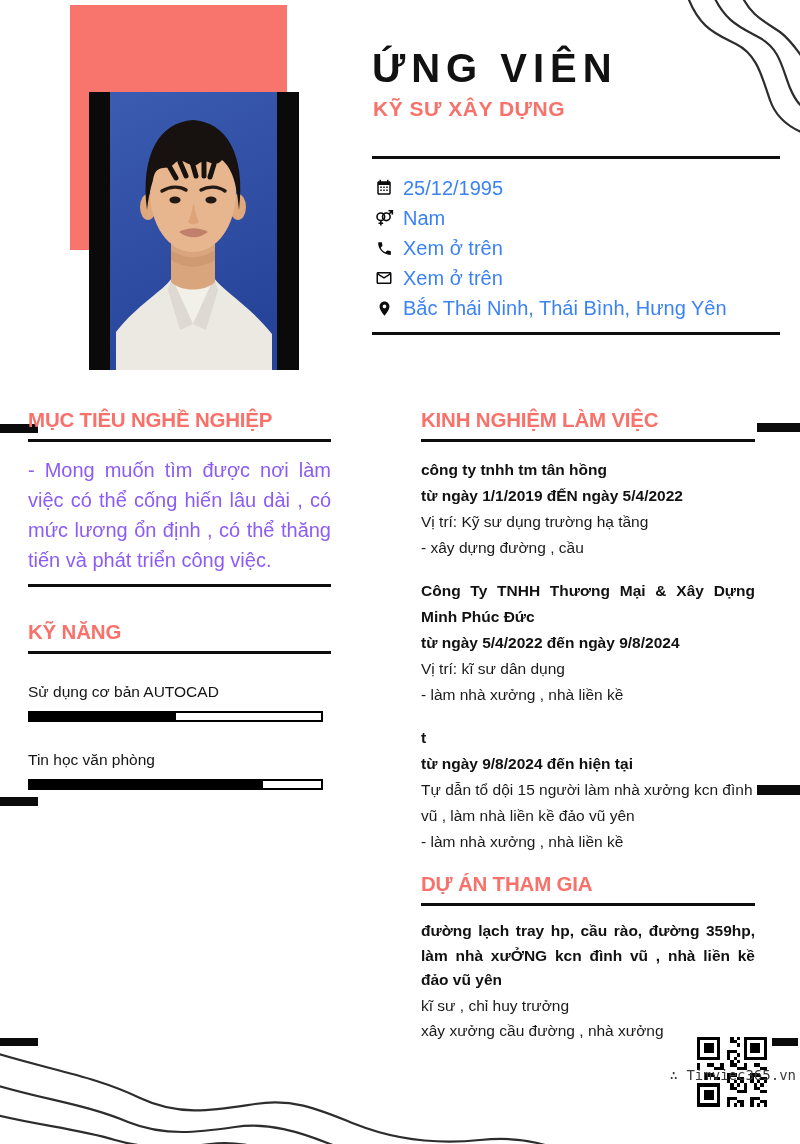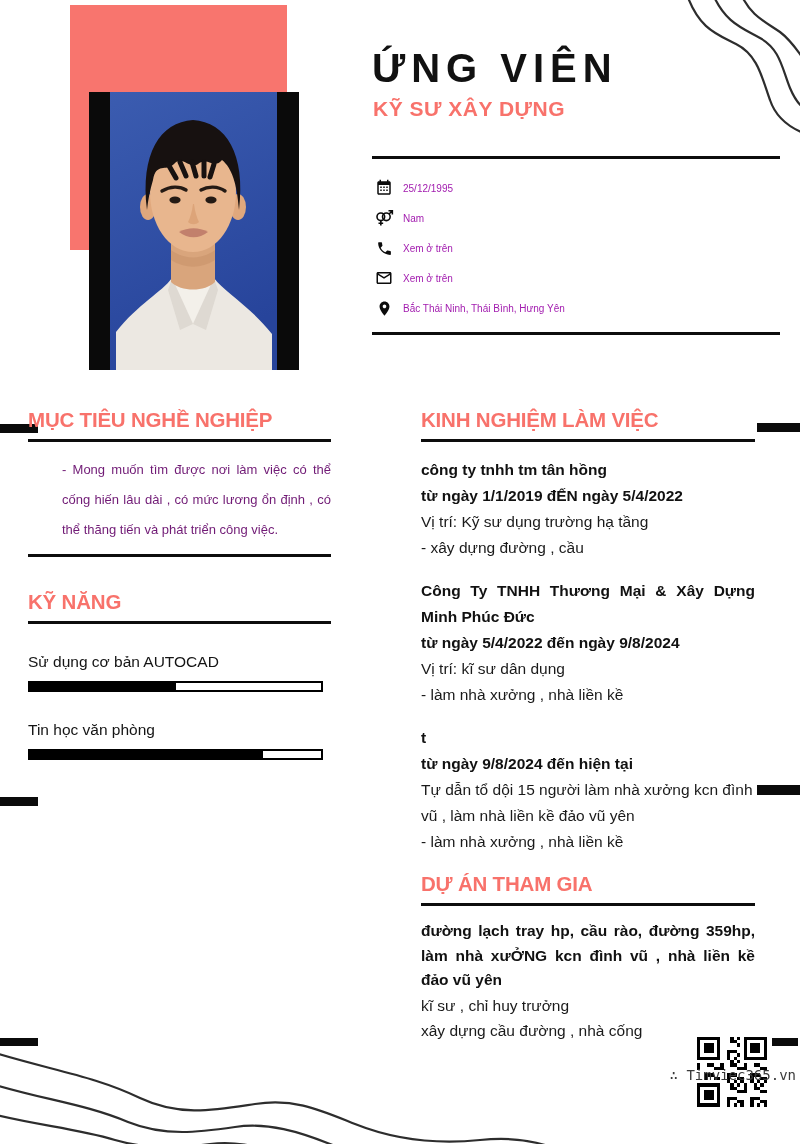--- a/index.html
+++ b/index.html
@@ -25,34 +25,34 @@
     left:373px; top:97px; font-size:21px; font-weight:bold; letter-spacing:0.5px;
     color:#f8726b;
   }
   .rule { position:absolute; background:#0d0d0d; height:3px; }
   .rule-h1 { left:372px; top:156px; width:408px; }
   .rule-h2 { left:372px; top:332px; width:408px; }
 
   .contact { left:374px; top:173px; width:410px; }
   .contact-row { display:flex; align-items:center; height:30px; }
   .contact-row .cicon { width:20px; height:20px; flex:0 0 20px; margin-right:9px; display:flex; align-items:center; justify-content:center; }
-  .contact-row .cval { font-size:10px; color:#a21caf; }
+  .contact-row .cval { font-size:20px; color:#3b82f6; }
 
   
   .col-left  { left:28px;  top:408px; width:303px; }
   .col-right { left:421px; top:408px; width:334px; }
 
   h3.sec-heading {
     font-size:20.5px; font-weight:bold; color:#f8726b; letter-spacing:-0.2px;
     line-height:24px;
   }
   .sec-rule { height:3px; background:#0d0d0d; margin-top:7px; }
 
   .objective-body {
-    margin-top:13px; font-size:13px; line-height:30px; text-align:justify; color:#701a75;margin-left:34px;
+    margin-top:13px; font-size:20px; line-height:30px; text-align:justify; color:#8b5cf6;
   }
   .objective-endrule { height:3px; background:#0d0d0d; margin-top:9px; }
 
   .skills-heading { margin-top:33px; }
   .skill { margin-top:29px; }
   .skill-label { font-size:15.5px; color:#141414; }
   .skill-bar {
     margin-top:10px; height:11px; border:2px solid #000; background:#ffffff; width:295px;
   }
   .skill-fill { height:100%; background:#000; }
@@ -233,21 +233,21 @@
       <div class="job-details">- làm nhà xưởng , nhà liền kề</div>
     </div>
   </div>
 
   <h3 class="sec-heading projects-heading">DỰ ÁN THAM GIA</h3>
   <div class="sec-rule"></div>
 
   <div class="project">
     <div class="project-name">đường lạch tray hp, cầu rào, đường 359hp, làm nhà xưỞNG kcn đình vũ , nhà liền kề đảo vũ yên</div>
     <div class="project-role">kĩ sư , chỉ huy trưởng</div>
-    <div class="project-desc">xây dựng cầu đường , nhà cống</div>
+    <div class="project-desc">xây xưởng cầu đường , nhà xưởng</div>
   </div>
 </div>
 
 <div class="abs qr-box">
   <svg id="qr" width="70" height="73" viewBox="0 0 21 21" shape-rendering="crispEdges">
       <rect x="0" y="0" width="1" height="1" fill="#000"></rect>
       <rect x="1" y="0" width="1" height="1" fill="#000"></rect>
       <rect x="2" y="0" width="1" height="1" fill="#000"></rect>
       <rect x="3" y="0" width="1" height="1" fill="#000"></rect>
       <rect x="4" y="0" width="1" height="1" fill="#000"></rect>

